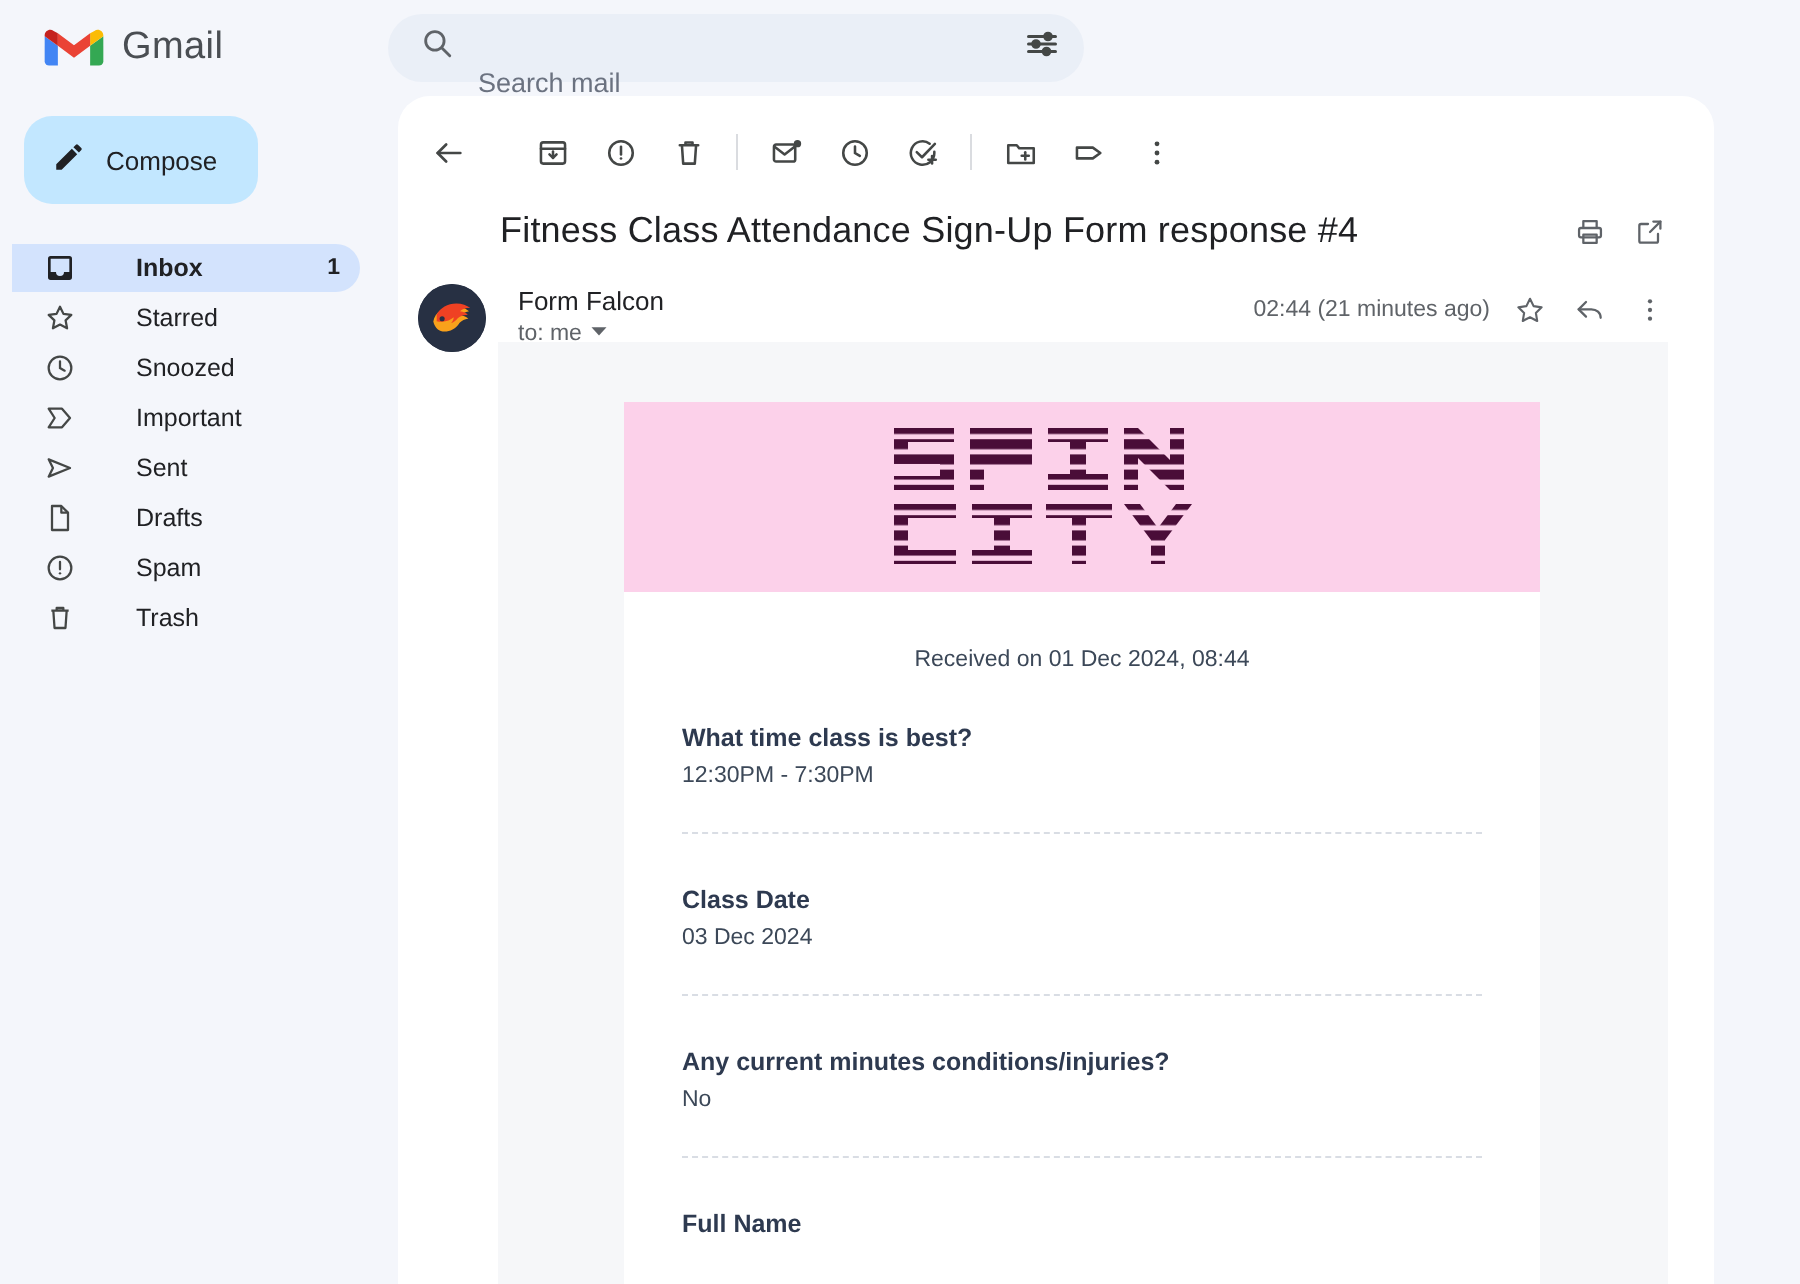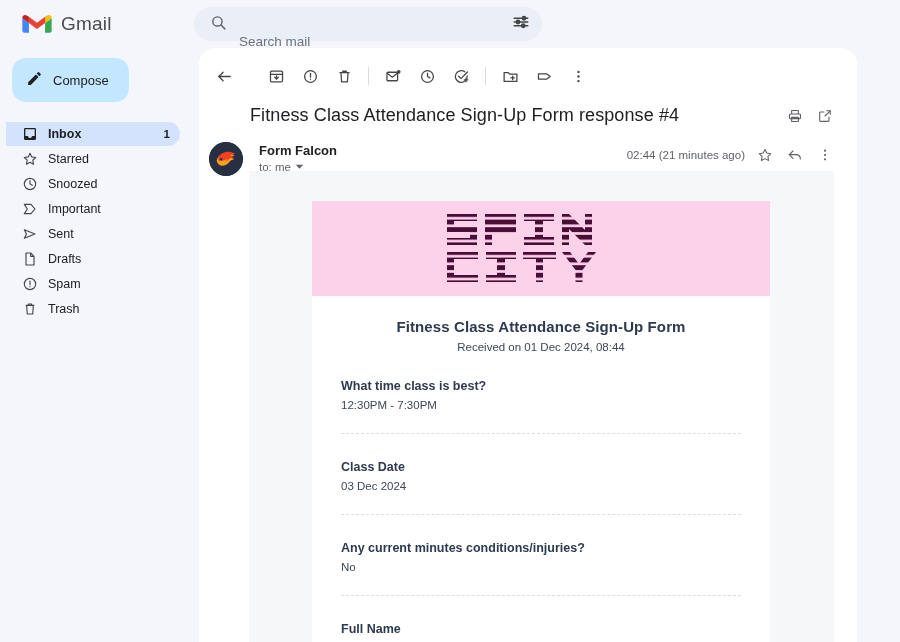--- a/index.html
+++ b/index.html
@@ -54,21 +54,21 @@
     padding-left: 14px; cursor: pointer;
   }
   .compose-label { font-size: 13px; color: #202124; }
   .pencil-icon { width: 17px; height: 17px; flex:none; }
 
   .navlist { margin-top: 20px; }
   .navitem {
     height: 24px; margin: 0 12px 0 6px;
     display: flex; align-items: center;
     border-radius: 0 12px 12px 0;
-    padding-left: 16px; gap: 10px;
+    padding-left: 16px; gap: 30px;
     cursor: pointer; position: relative;
   }
   .navitem + .navitem { margin-top: 1px; }
   .navitem .nav-ico { width: 16px; height: 16px; flex: none; display:block; }
   .navitem .nav-label { font-size: 12.5px; color: #202124; }
   .navitem.active { background: #d3e3fd; }
   .navitem.active .nav-label { font-weight: bold; }
   .nav-count {
     position: absolute; right: 10px;
     font-size: 11.5px; font-weight: bold; color: #202124;
@@ -107,21 +107,21 @@
     display: flex; align-items: flex-start;
     padding: 16px 22px 0 6px;
   }
   .avatar {
     width: 34px; height: 34px; border-radius: 50%;
     background: #273043; margin-left: 4px; flex: none;
     display: flex; align-items: center; justify-content: center;
     overflow: hidden;
   }
   .sender-meta { margin-left: 16px; flex: 1; padding-top: 1px; }
-  .sender-name { font-size: 13px; font-weight: bold; color: #202124; }
+  .sender-name { font-size: 13px; font-weight: normal; color: #202124; }
   .sender-to {
     font-size: 11.5px; color: #5f6368; margin-top: 3px;
     display: flex; align-items: center; gap: 4px;
   }
   .sender-right {
     display: flex; align-items: center; gap: 10px; padding-top: 3px;
   }
   .timestamp { font-size: 11.5px; color: #5f6368; }
   .ico-btn {
     width: 20px; height: 20px; border: none; background: transparent;
@@ -457,21 +457,20 @@
             <path d="M45 40h30v7H64v16h11v7H45v-7h11V47H45z"></path>
 
             <path d="M82 40h33v7h-13v23h-7V47H82z"></path>
 
             <path d="M121 40h8l9 12 9-12h8l-13.5 18v12h-7V58z"></path>
           </g>
         </svg>
       </div>
 
       <div class="form-body">
-        <div class="form-title">Fitness Class Attendance Sign-Up Form</div>
         <div class="form-sub">Received on 01 Dec 2024, 08:44</div>
 
         <div class="field">
           <div class="field-label">What time class is best?</div>
           <div class="field-value">12:30PM - 7:30PM</div>
         </div>
         <div class="divider"></div>
 
         <div class="field">
           <div class="field-label">Class Date</div>

